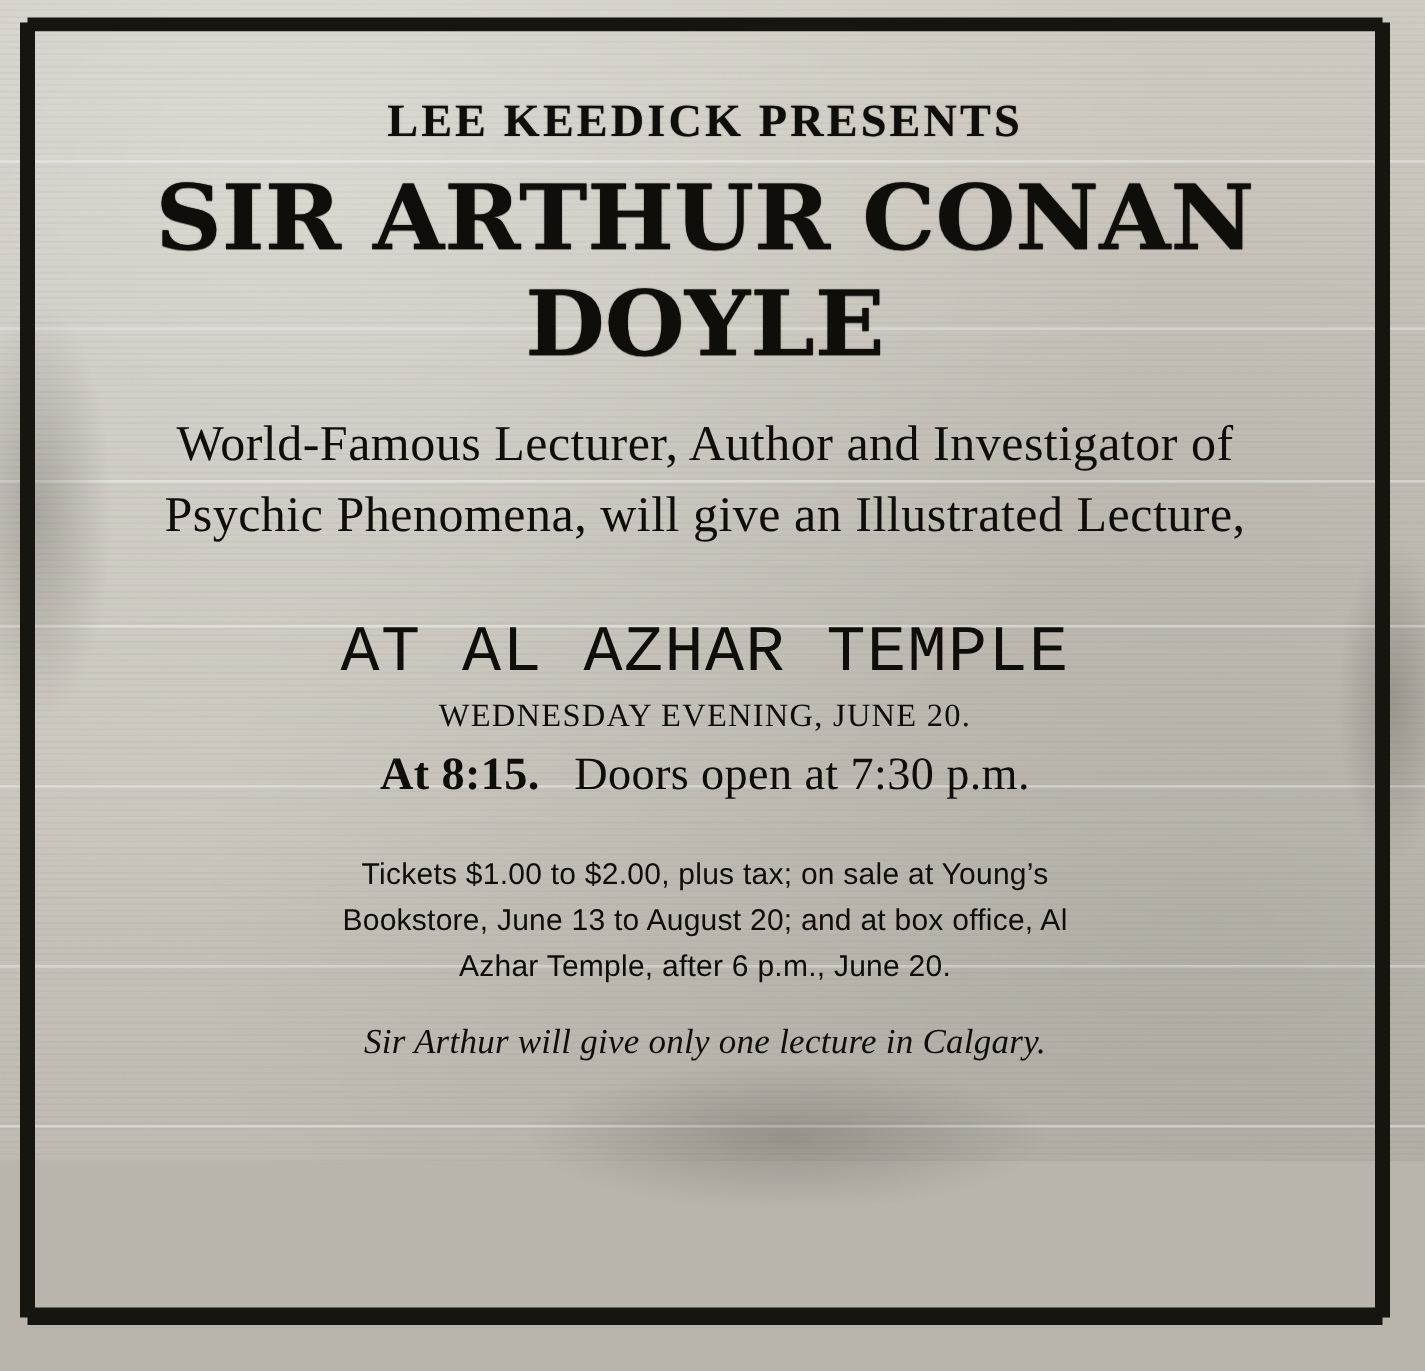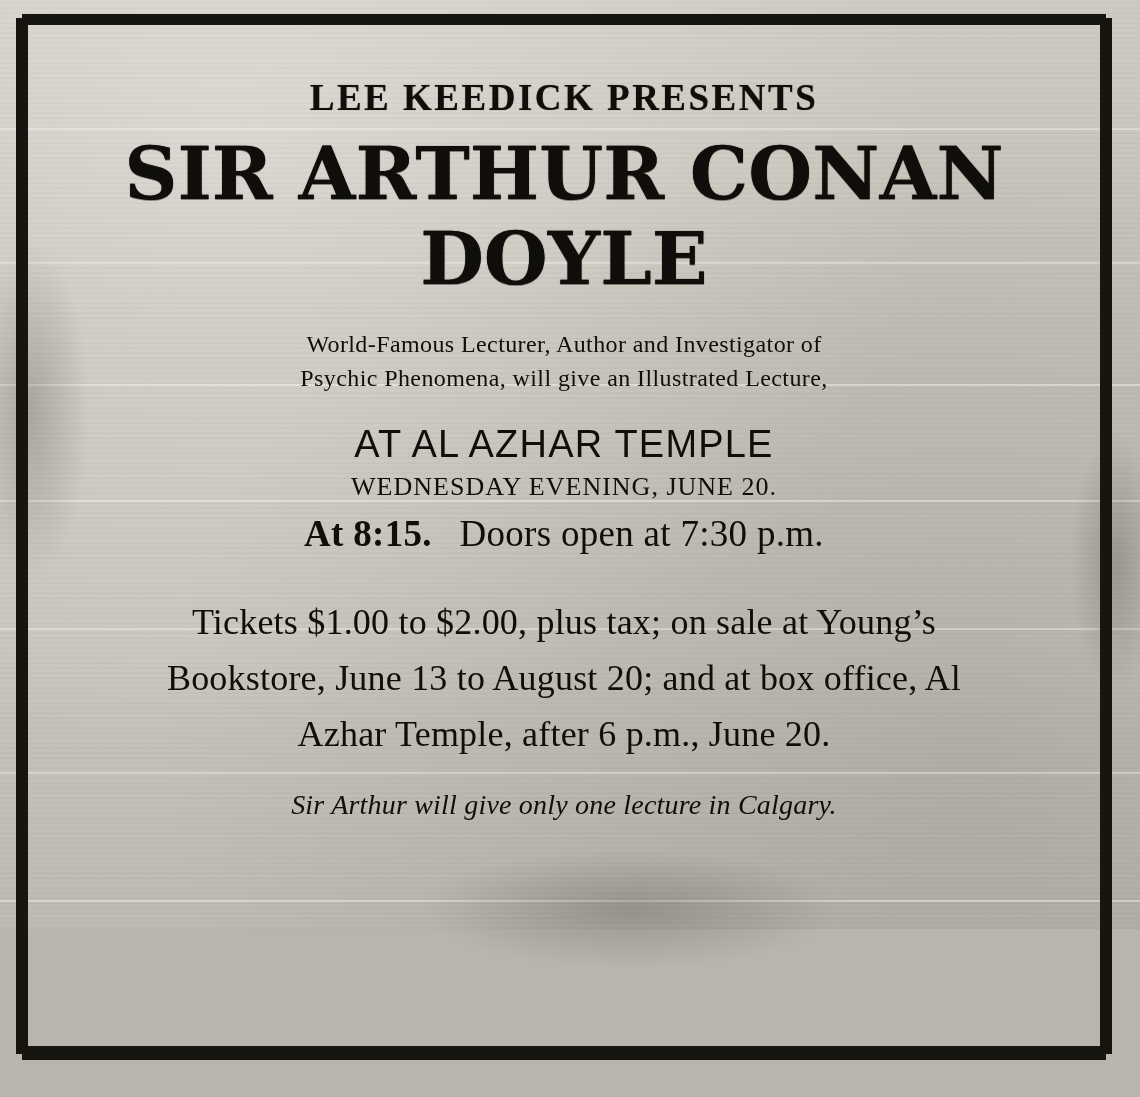--- a/index.html
+++ b/index.html
@@ -92,63 +92,63 @@
     font-family: "DejaVu Serif", serif;
     font-weight: bold;
     font-size: 72px;
     letter-spacing: 0px;
     transform: scaleX(1.02);
     text-shadow: 0 0 1px rgba(10,8,4,.8), 0 1px 0 rgba(10,8,4,.35);
   }
   .subhead {
     margin-top: 26px;
     font-family: "Liberation Serif", serif;
-    font-size: 24px;
+    font-size: 40px;
     line-height: 1.42;
     letter-spacing: .4px;
   }
   .title-quote {
     margin-top: 36px;
     font-family: "DejaVu Serif", serif;
     font-weight: bold;
     font-style: italic;
     font-size: 53px;
     letter-spacing: .5px;
     text-shadow: 0 0 1px rgba(10,8,4,.6);
   }
   .with-photos {
     margin-top: 22px;
     font-family: "Liberation Serif", serif;
     font-size: 37px;
     letter-spacing: .4px;
   }
   .venue {
-    margin-top: 28px;
-    font-family: Liberation Sans, sans-serif;
-    font-size: 38px;
+    margin-top: 52px;
+    font-family: Liberation Mono, monospace;
+    font-size: 52px;
     letter-spacing: 1.2px;
   }
   .date {
     margin-top: 6px;
     font-family: "Liberation Serif", serif;
     font-size: 26px;
     letter-spacing: 1px;
   }
   .time {
     margin-top: 10px;
     font-family: "Liberation Serif", serif;
     font-size: 37px;
     letter-spacing: .3px;
     text-align: center;
   }
   .time b { font-weight: bold; }
   .tickets {
     margin-top: 40px;
-    font-family: Liberation Serif, serif;
-    font-size: 36px;
+    font-family: Liberation Sans, sans-serif;
+    font-size: 24px;
     line-height: 1.55;
     letter-spacing: .2px;
     padding: 0 6px;
   }
   .footnote {
     margin-top: 26px;
     font-family: "Liberation Serif", serif;
     font-size: 28px;
     letter-spacing: .2px;
     font-style: italic;

